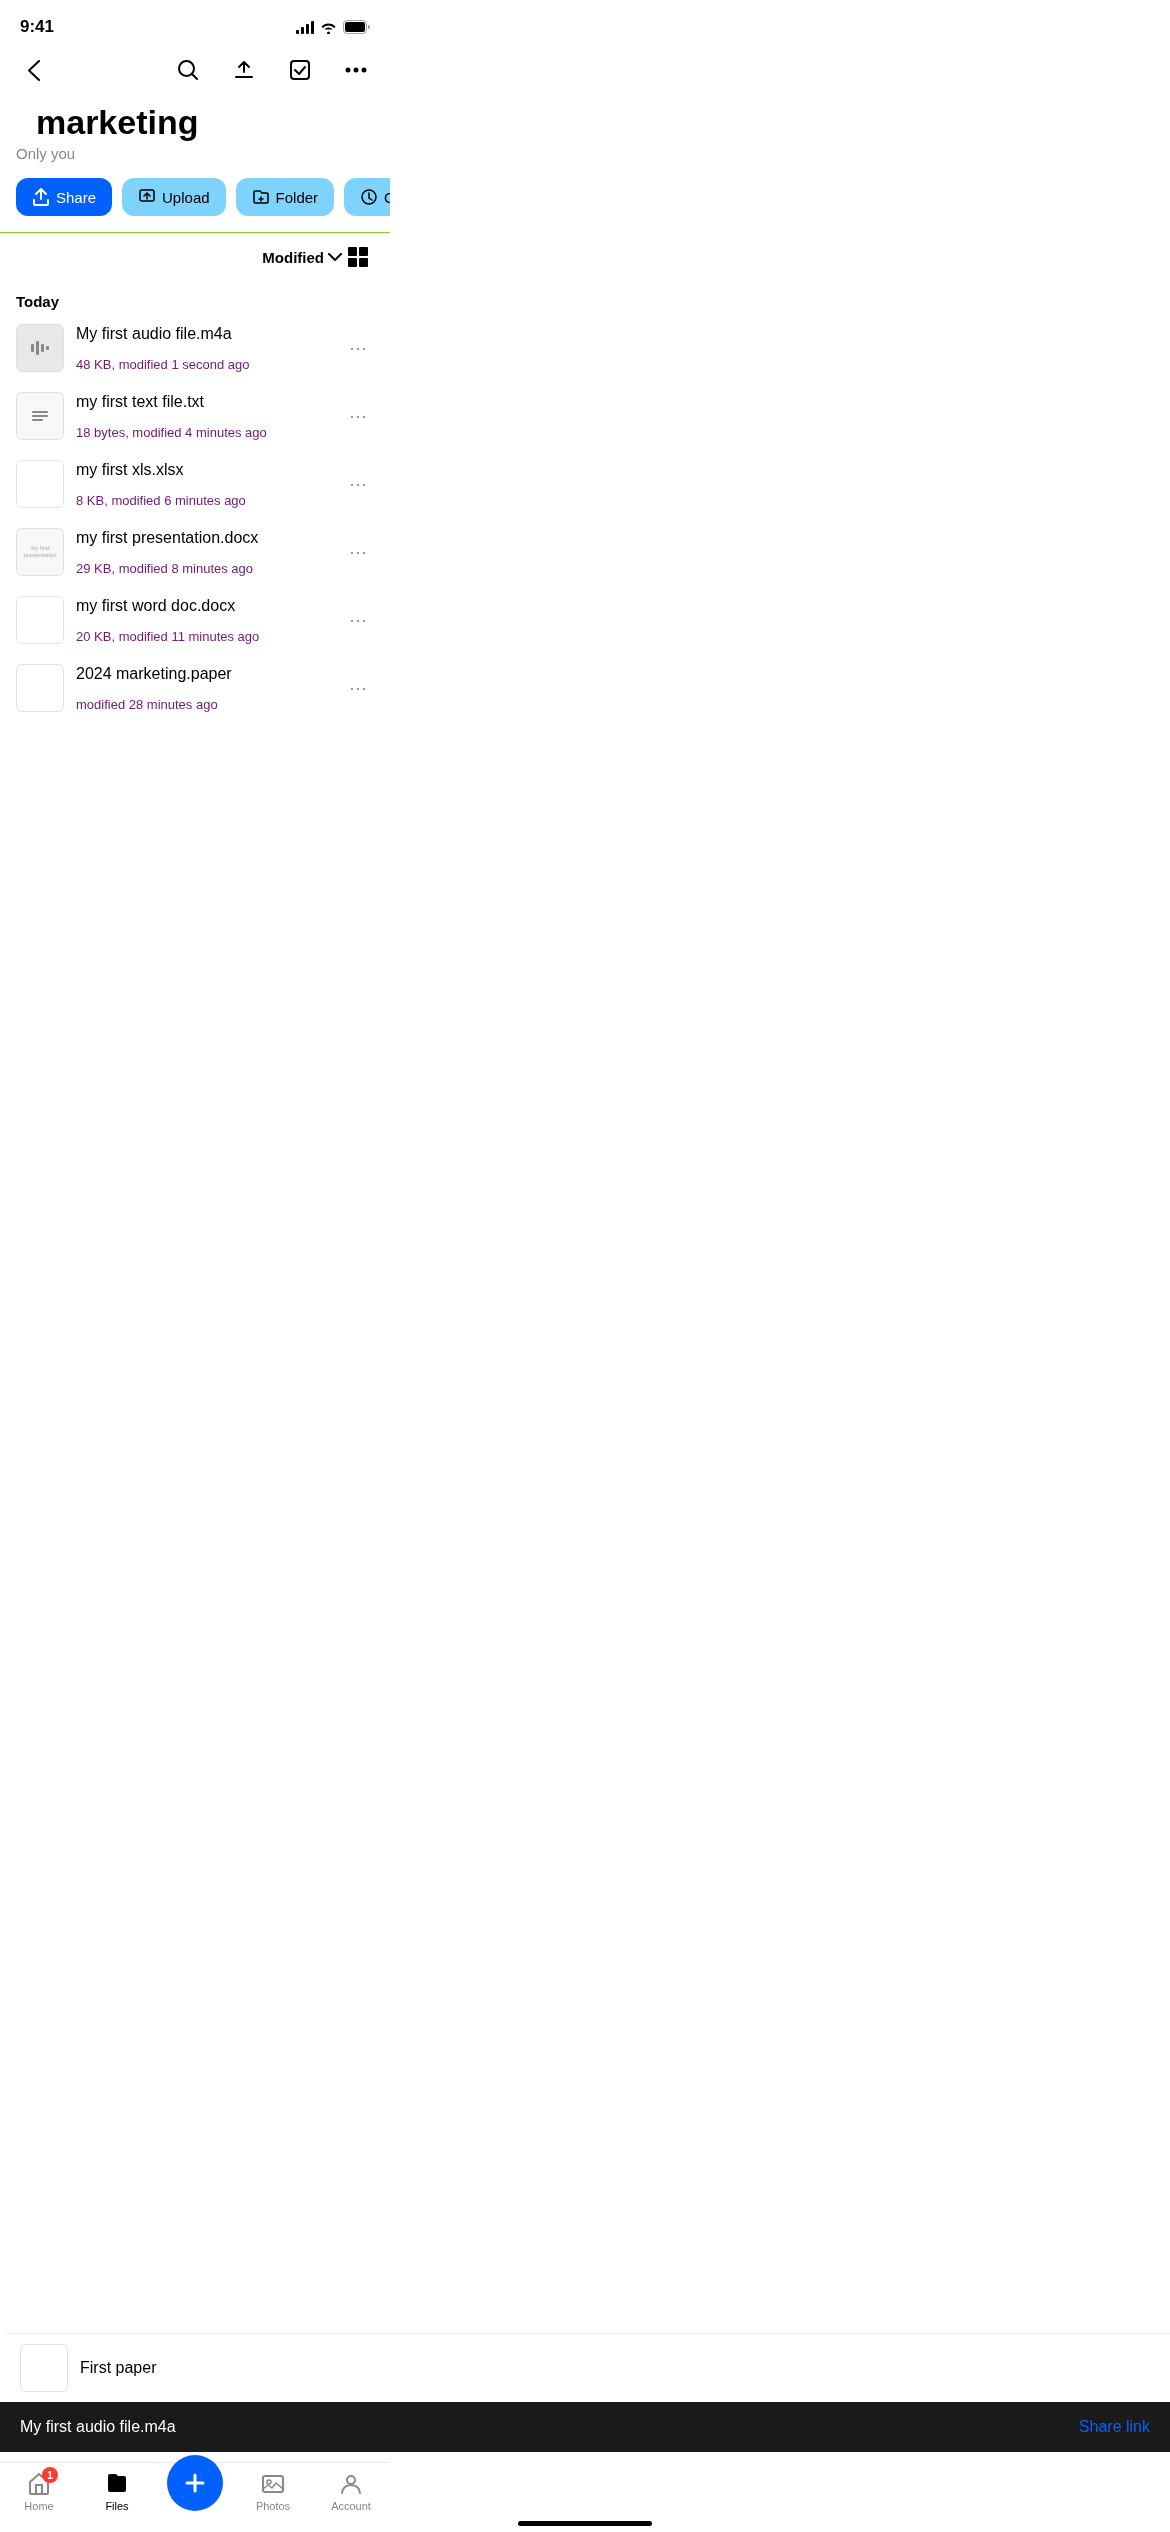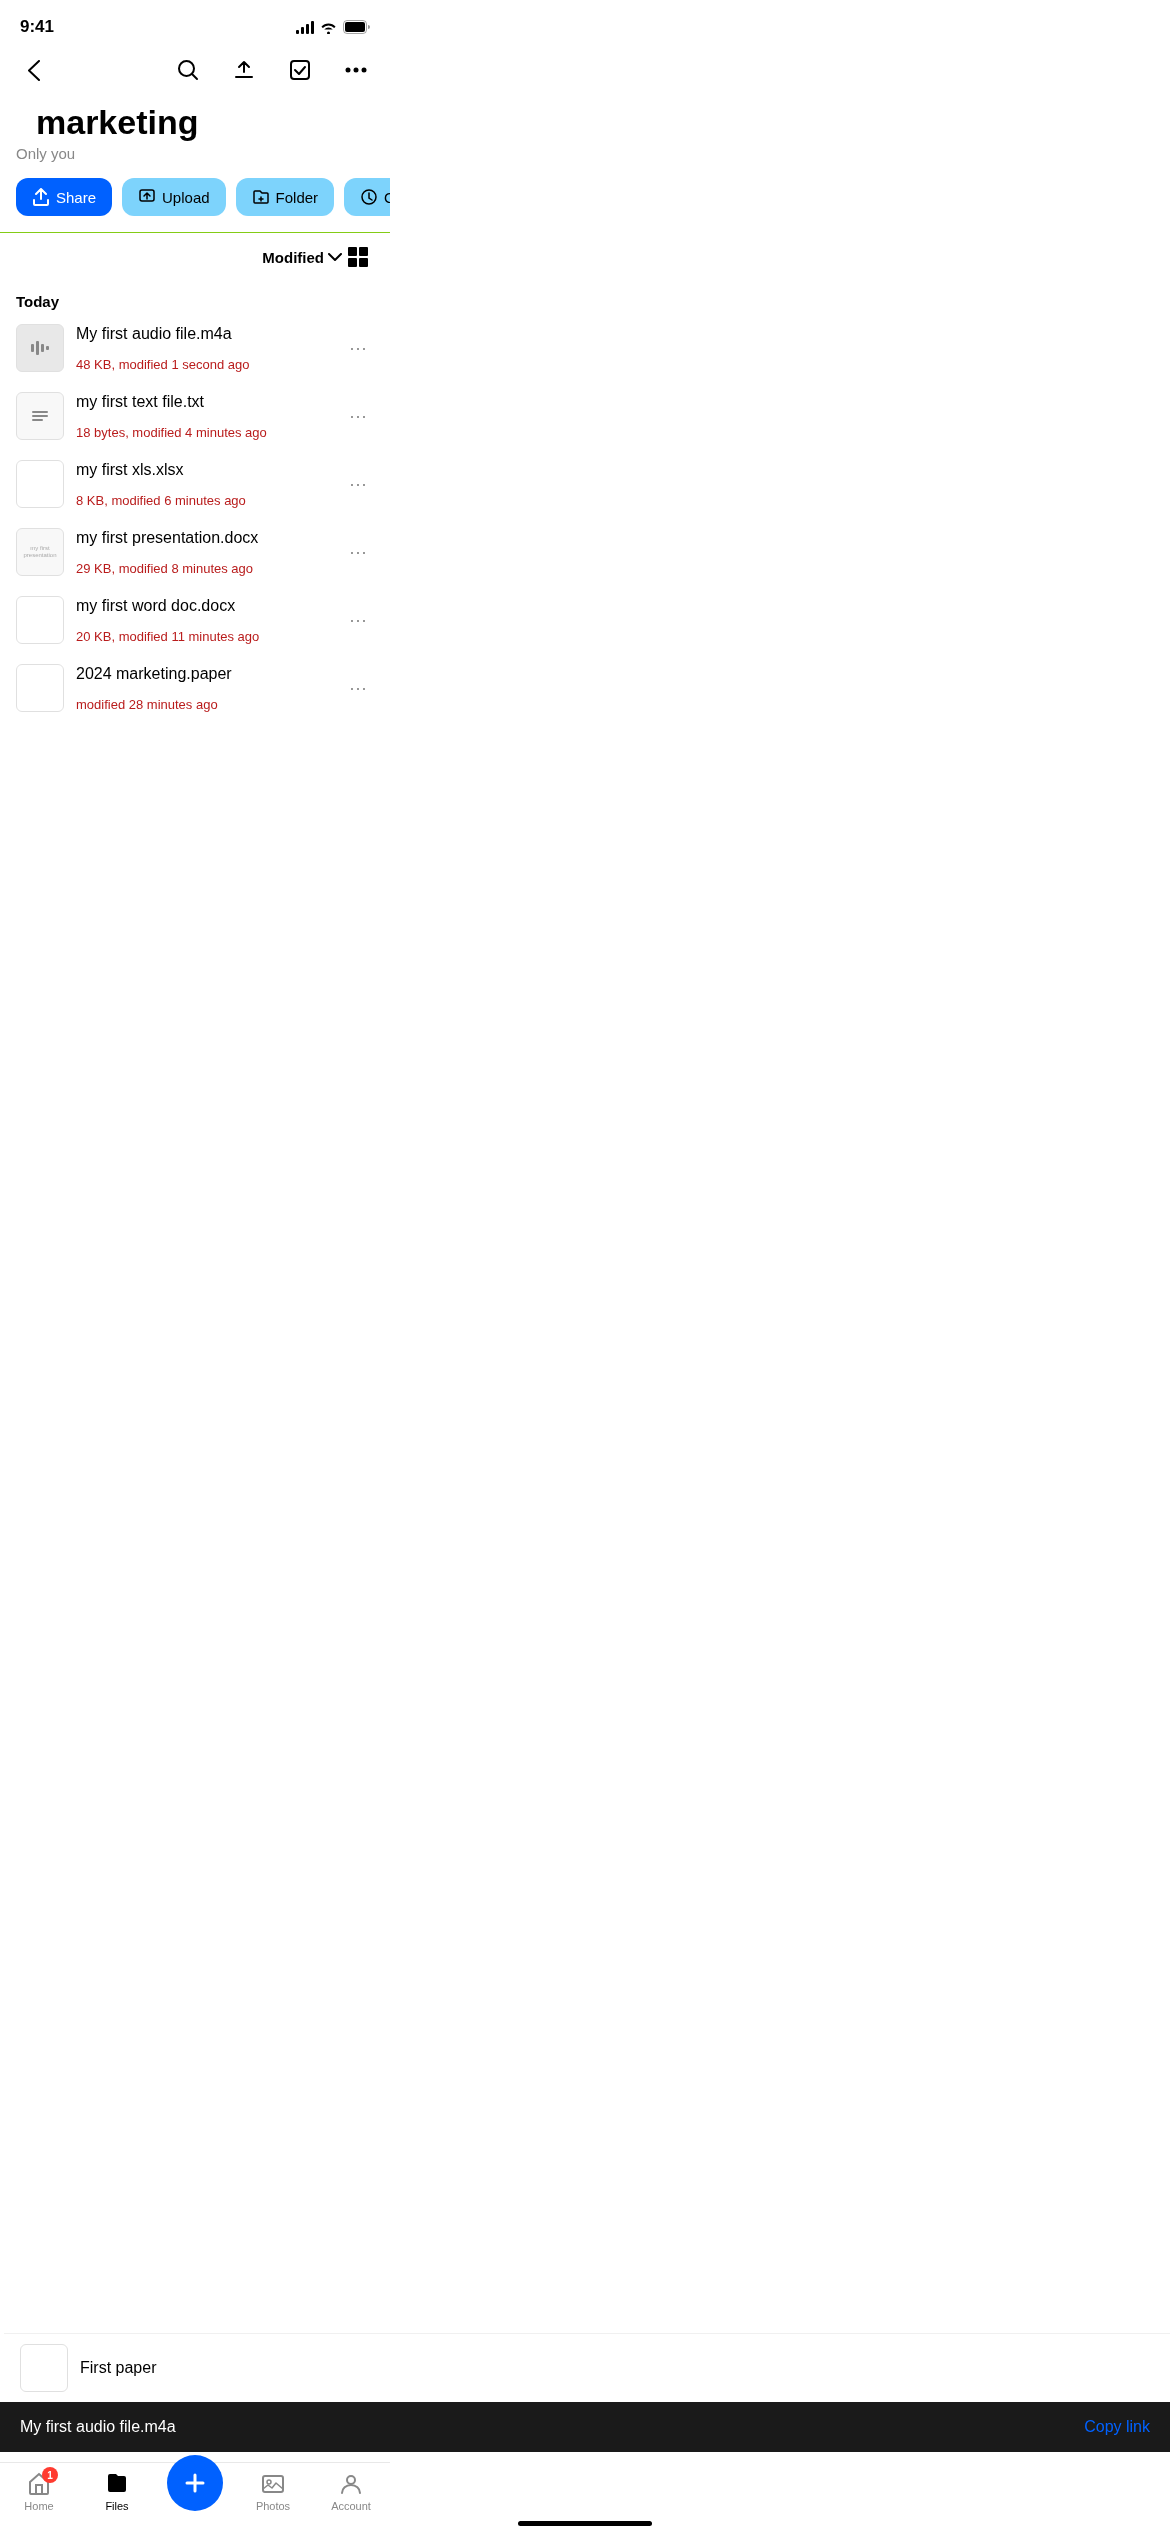--- a/index.html
+++ b/index.html
@@ -188,21 +188,21 @@
     .file-name {
       font-size: 16px;
       font-weight: 400;
       color: #000;
       white-space: nowrap;
       overflow: hidden;
       text-overflow: ellipsis;
     }
     .file-meta {
       font-size: 13px;
-      color: #b91c1c;
+      color: #701a75;
       margin-top: 14px;
     }
     .file-more {
       width: 32px;
       height: 32px;
       display: flex;
       align-items: center;
       justify-content: center;
       cursor: pointer;
       flex-shrink: 0;
@@ -521,21 +521,21 @@
       <div class="file-name">2024 marketing.paper</div>
       <div class="file-meta">modified 28 minutes ago</div>
     </div>
     <div class="file-more">···</div>
   </div>
 
 </div>
 
 <div class="toast-bar">
   <span class="toast-text">My first audio file.m4a</span>
-  <span class="toast-action">Copy link</span>
+  <span class="toast-action">Share link</span>
 </div>
 
 <div style="position:fixed; bottom: 130px; left:4px; right:0; background:#fff; border-top:1px solid #f0f0f0; z-index:50;">
   <div class="file-item-partial">
     <div class="file-thumb" style="background:#fff;"></div>
     <div class="file-info">
       <div class="file-name">First paper</div>
     </div>
   </div>
 </div>

